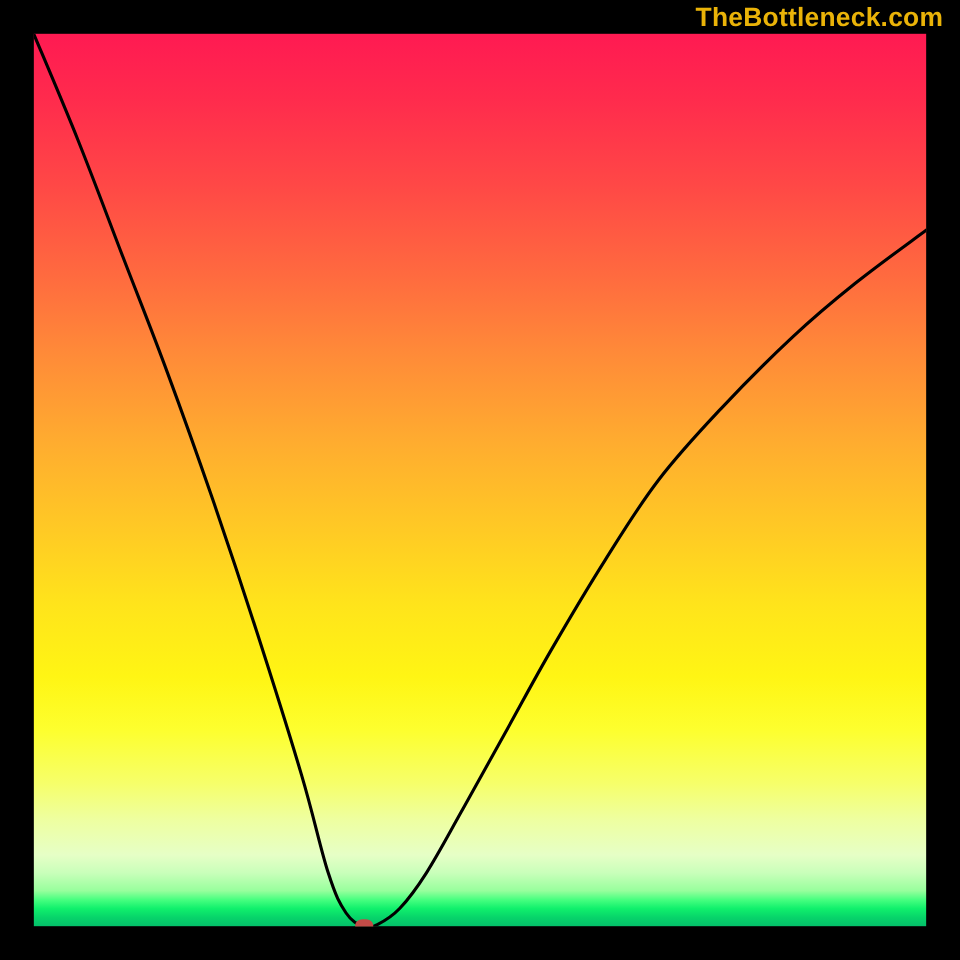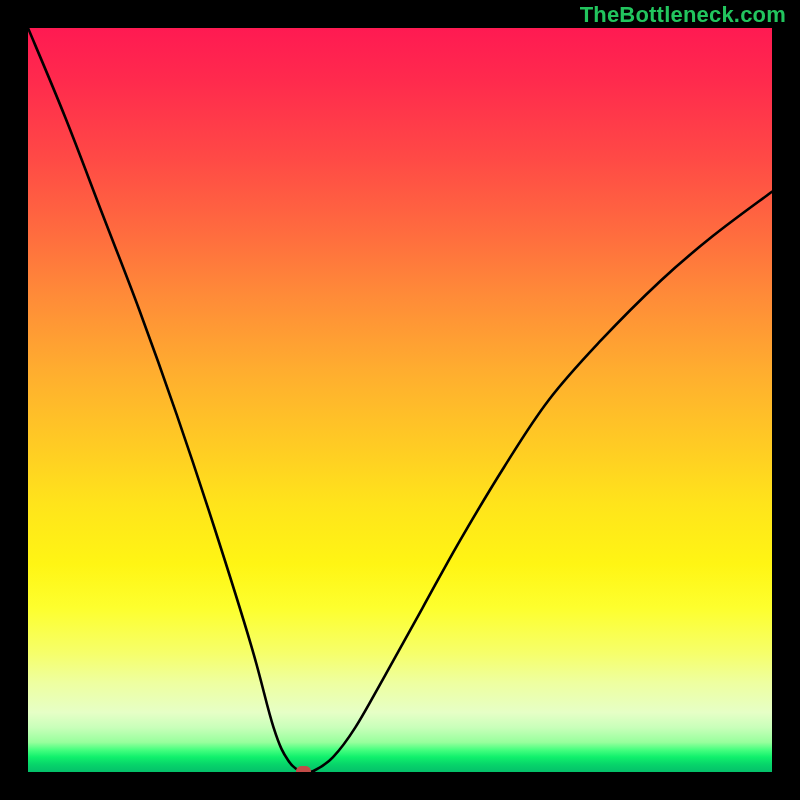--- a/index.html
+++ b/index.html
@@ -16,21 +16,21 @@
     left: 0;
     top: 0;
     width: 800px;
     height: 800px;
     background: #000;
   }
   .watermark {
     position: absolute;
     top: 2px;
     right: 14px;
-    color: #22c55e;
+    color: #eab308;
     font-size: 22px;
     font-weight: 600;
     letter-spacing: 0.2px;
     z-index: 20;
   }
   .plot {
     position: absolute;
     left: 28px;
     top: 28px;
     width: 744px;

